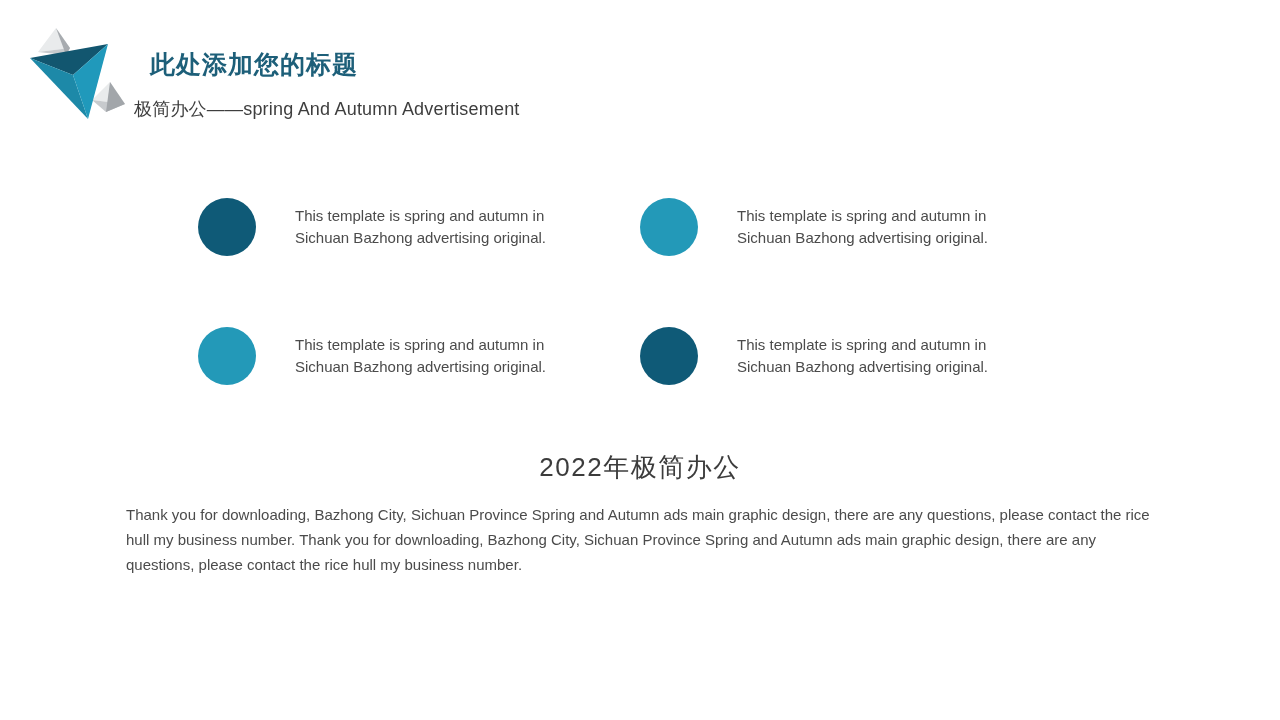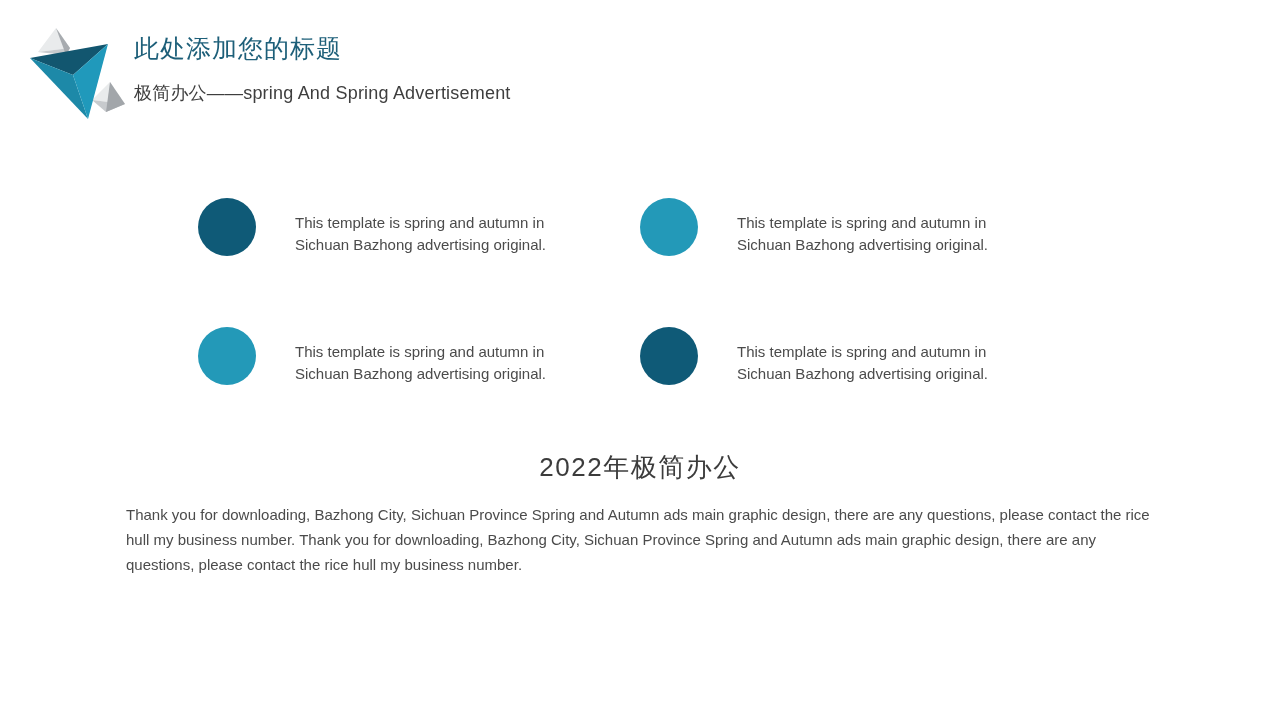--- a/index.html
+++ b/index.html
@@ -35,22 +35,22 @@
     position: absolute;
     left: 134px;
     top: 33px;
   }
   #slide-title {
     font-size: 25px;
     line-height: 30px;
     color: #1d5f79;
     letter-spacing: 1px;
     white-space: nowrap;
-    font-weight: normal;
-    margin: 0;
+    font-weight: bold;
+    margin: 16px;
   }
   #slide-subtitle {
     margin-top: 18px;
     font-size: 18px;
     line-height: 24px;
     color: #3e3e3e;
     white-space: nowrap;
     letter-spacing: 0.2px;
   }
 
@@ -61,21 +61,21 @@
     top: 198px;
     width: 884px;
   }
   .bullet-row {
     display: flex;
     margin-bottom: 71px;
   }
   .bullet-row:last-child { margin-bottom: 0; }
   .bullet-item {
     display: flex;
-    align-items: flex-end;
+    align-items: center;
     width: 442px;
     box-sizing: border-box;
   }
   .bullet-dot {
     width: 58px;
     height: 58px;
     min-width: 58px;
     border-radius: 50%;
   }
   .bullet-text {
@@ -137,21 +137,21 @@
 
         <polygon points="4,36 47,53 62,97" fill="#1d89a8"></polygon>
 
         <polygon points="82,22 47,53 62,97" fill="#2099bb"></polygon>
       </g>
     </svg>
   </div>
 
   <div id="header-text-block">
     <div id="slide-title">此处添加您的标题</div>
-    <div id="slide-subtitle">极简办公——spring And Spring Advertisement</div>
+    <div id="slide-subtitle">极简办公——spring And Autumn Advertisement</div>
   </div>
 
 </div>
 
 <div id="bullet-grid">
 
   <div class="bullet-row">
     <div class="bullet-item">
       <div class="bullet-dot" style="background:#0f5a77"></div>
       <div class="bullet-text">This template is spring and autumn in Sichuan Bazhong advertising original.</div>

